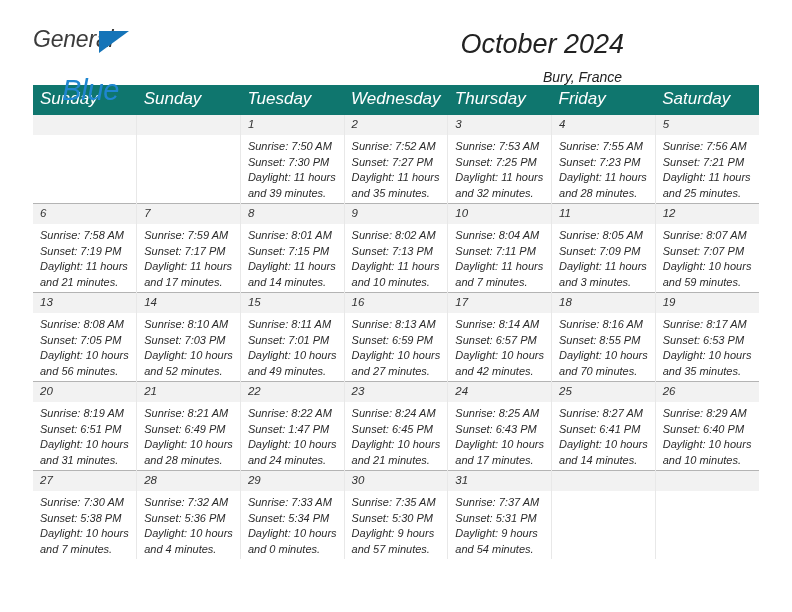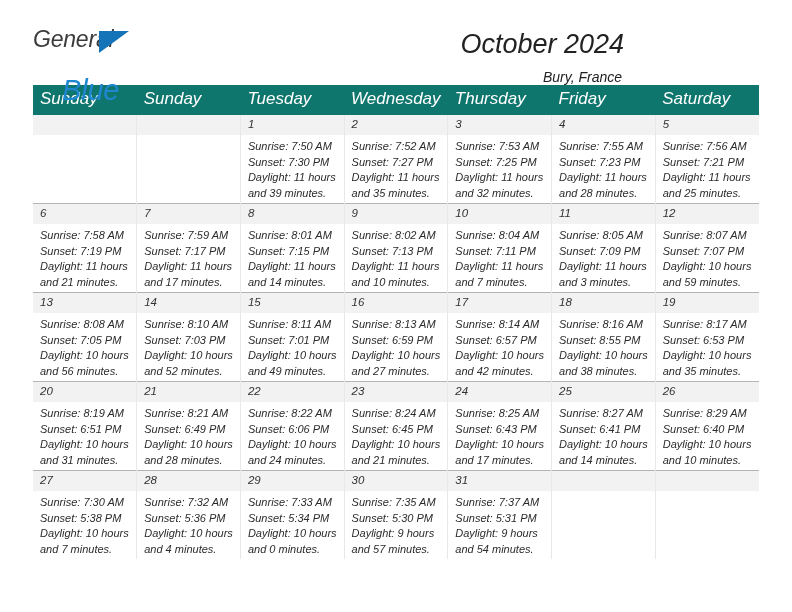--- a/index.html
+++ b/index.html
@@ -318,21 +318,21 @@
               <div>Daylight: 10 hours</div>
               <div>and 42 minutes.</div>
             </div>
           </td>
           <td>
             <div class="daynum">18</div>
             <div class="detail">
               <div>Sunrise: 8:16 AM</div>
               <div>Sunset: 8:55 PM</div>
               <div>Daylight: 10 hours</div>
-              <div>and 38 minutes.</div>
+              <div>and 70 minutes.</div>
             </div>
           </td>
           <td class="last-col">
             <div class="daynum">19</div>
             <div class="detail">
               <div>Sunrise: 8:17 AM</div>
               <div>Sunset: 6:53 PM</div>
               <div>Daylight: 10 hours</div>
               <div>and 35 minutes.</div>
             </div>
@@ -354,21 +354,21 @@
               <div>Sunrise: 8:21 AM</div>
               <div>Sunset: 6:49 PM</div>
               <div>Daylight: 10 hours</div>
               <div>and 28 minutes.</div>
             </div>
           </td>
           <td>
             <div class="daynum">22</div>
             <div class="detail">
               <div>Sunrise: 8:22 AM</div>
-              <div>Sunset: 6:06 PM</div>
+              <div>Sunset: 1:47 PM</div>
               <div>Daylight: 10 hours</div>
               <div>and 24 minutes.</div>
             </div>
           </td>
           <td>
             <div class="daynum">23</div>
             <div class="detail">
               <div>Sunrise: 8:24 AM</div>
               <div>Sunset: 6:45 PM</div>
               <div>Daylight: 10 hours</div>

